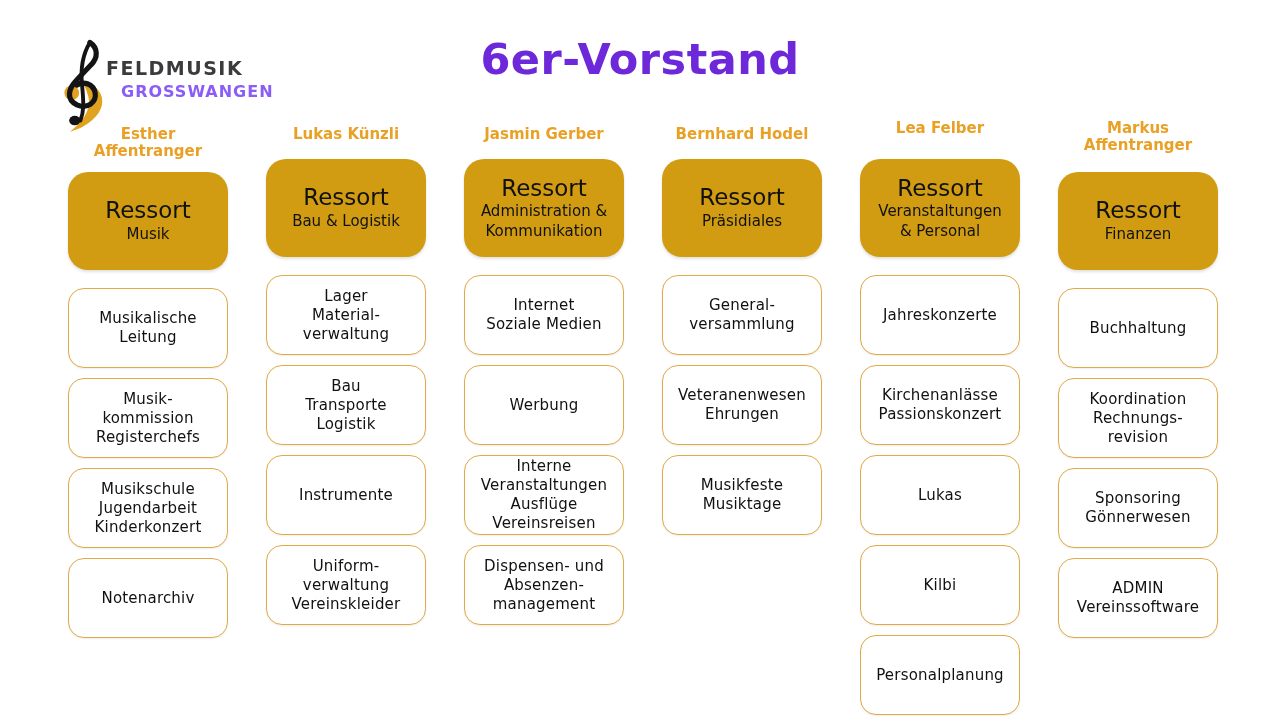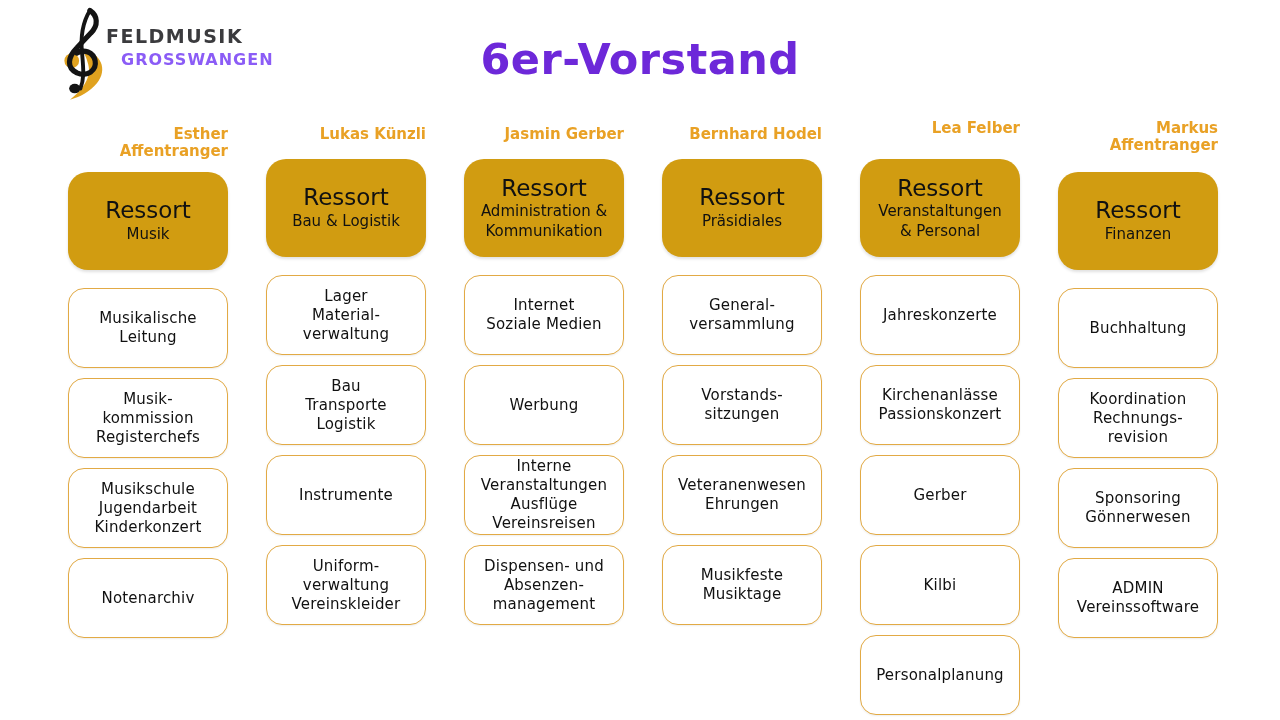--- a/index.html
+++ b/index.html
@@ -16,21 +16,21 @@
     overflow: hidden;
   }
   
   .header {
     position: relative;
     height: 126px;
   }
   .logo {
     position: absolute;
     left: 44px;
-    top: 4px;
+    top: 36px;
     display: flex;
     align-items: flex-start;
   }
   .logo svg { display: block; }
   .logo-text {
     margin-left: -16px;
     padding-top: 22px;
     display: flex;
     flex-direction: column;
   }
@@ -64,21 +64,21 @@
     justify-content: space-between;
     padding: 0 62px 0 68px;
   }
   .column {
     width: 160px;
     display: flex;
     flex-direction: column;
     flex: 0 0 160px;
   }
   .person-name {
-    text-align: right;
+    text-align: center;
     font-size: 15px;
     font-weight: 700;
     color: #e9a125;
     margin-bottom: 13px;
     min-height: 20px;
     line-height: 1.1;
   }
   .column:nth-child(5) .person-name,
   .column:nth-child(6) .person-name {
     transform: translateY(-6px);
@@ -239,24 +239,20 @@
       <div class="person-name">Bernhard Hodel</div>
       <div class="ressort-box">
         <div class="ressort-label">Ressort</div>
         <div class="ressort-subtitle">Präsidiales</div>
       </div>
       <div class="task-box">
           <div class="task-label">General-
 versammlung</div>
         </div>
       <div class="task-box">
-          <div class="task-label">Vorstands-
-sitzungen</div>
-        </div>
-      <div class="task-box">
           <div class="task-label">Veteranenwesen
 Ehrungen</div>
         </div>
       <div class="task-box">
           <div class="task-label">Musikfeste
 Musiktage</div>
         </div>
     </div>
 
     <div class="column">
@@ -267,21 +263,21 @@
 &amp; Personal</div>
       </div>
       <div class="task-box">
           <div class="task-label">Jahreskonzerte</div>
         </div>
       <div class="task-box">
           <div class="task-label">Kirchenanlässe
 Passionskonzert</div>
         </div>
       <div class="task-box">
-          <div class="task-label">Gerber</div>
+          <div class="task-label">Lukas</div>
         </div>
       <div class="task-box">
           <div class="task-label">Kilbi</div>
         </div>
       <div class="task-box">
           <div class="task-label">Personalplanung</div>
         </div>
     </div>
 
     <div class="column">

